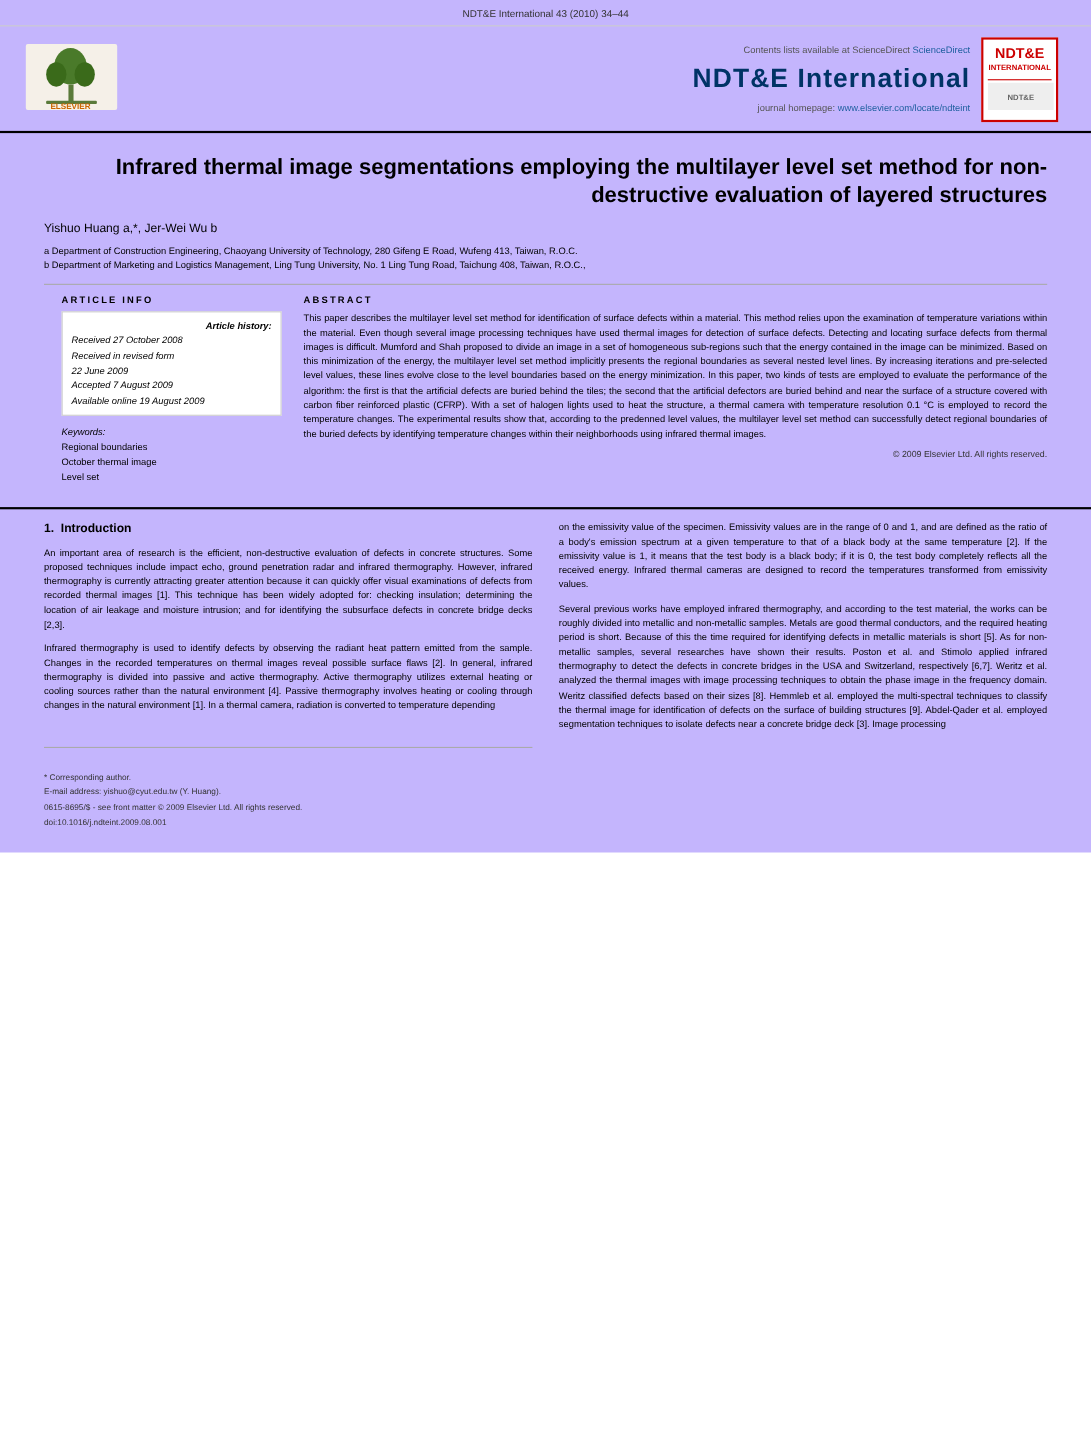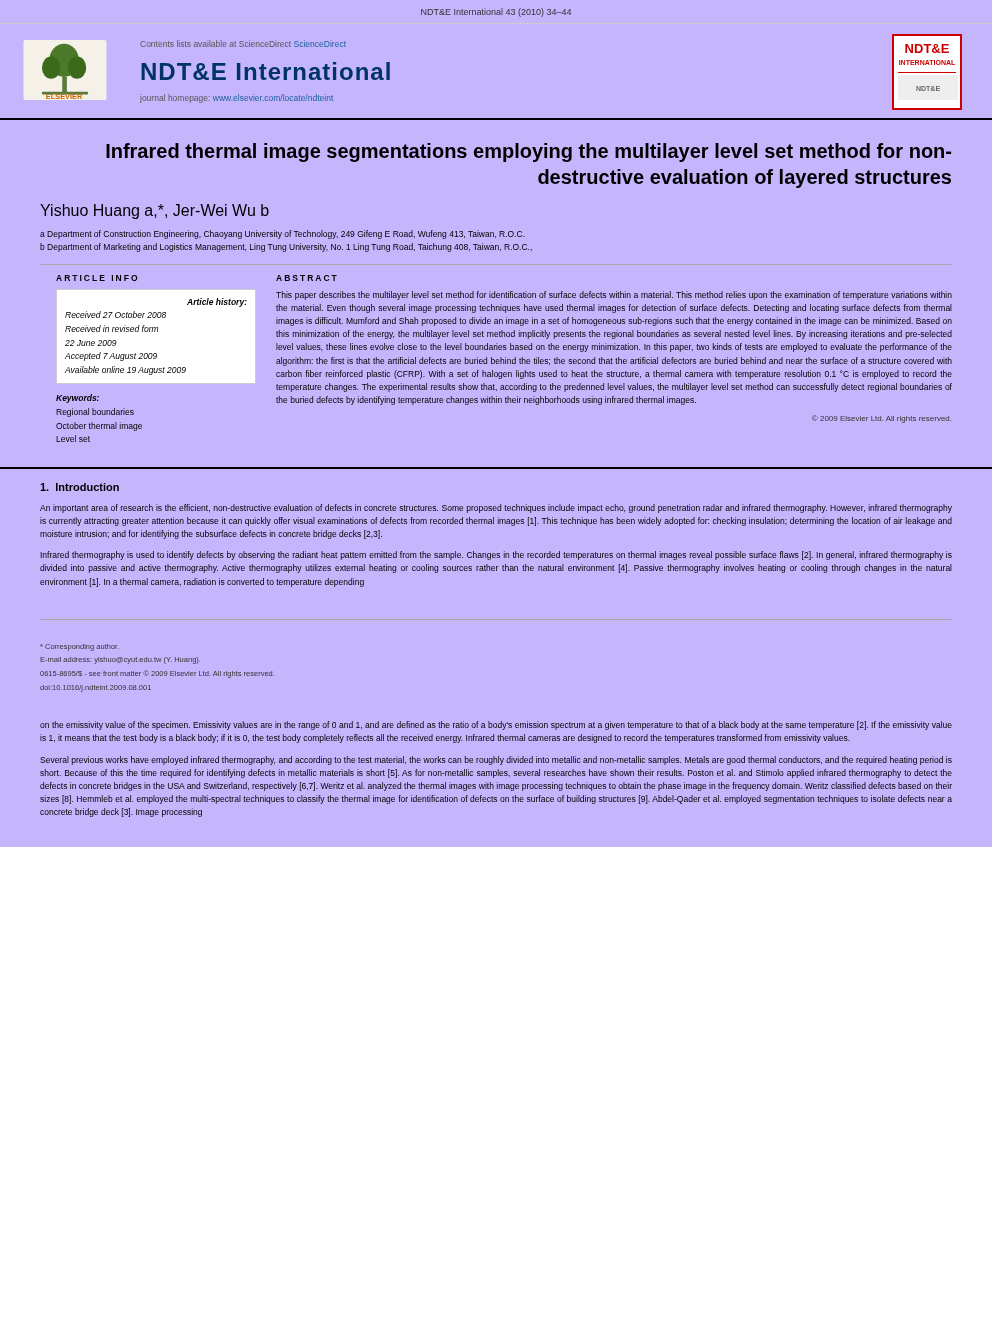--- a/index.html
+++ b/index.html
@@ -35,21 +35,21 @@
       border-bottom: 2px solid #000;
     }
     .journal-header-left {
       width: 120px;
     }
     .elsevier-tree {
       width: 90px;
       height: 60px;
     }
     .journal-header-center {
-      text-align: left;
+      text-align: right;
       flex: 1;
     }
     .sciencedirect-line {
       font-family: Arial, sans-serif;
       font-size: 8.5px;
       color: #555;
       margin-bottom: 4px;
     }
     .sciencedirect-link {
       color: #2060a0;
@@ -97,21 +97,21 @@
     .article-title {
       font-size: 20px;
       font-weight: bold;
       font-family: Arial, sans-serif;
       line-height: 1.3;
       margin-bottom: 10px;
       color: #000;
       text-align: right;
     }
     .authors {
-      font-size: 16px;
+      font-size: 11px;
       margin-bottom: 6px;
       font-family: Arial, sans-serif;
     }
     .affiliations {
       font-size: 8.5px;
       margin-bottom: 10px;
       font-family: Arial, sans-serif;
       color: #000;
       line-height: 1.5;
     }
@@ -158,21 +158,21 @@
       text-align: right;
     }
     .keywords-section {
       margin-top: 8px;
       font-size: 8.5px;
       font-family: Arial, sans-serif;
       line-height: 1.6;
     }
     .keywords-section .kw-label {
       font-style: italic;
-      font-weight: bold;
+      font-weight: normal;
     }
     .abstract-text {
       font-size: 8.5px;
       text-align: justify;
       line-height: 1.55;
       font-family: Arial, sans-serif;
     }
     .copyright-line {
       font-size: 8px;
       text-align: right;
@@ -181,21 +181,20 @@
       color: #333;
     }
     
     .main-body {
       padding: 10px 40px 20px 40px;
       border-top: 2px solid #000;
     }
     .body-two-col {
       display: flex;
       gap: 24px;
-      flex-direction: column;
     }
     .body-left {
       flex: 1;
       font-size: 8.5px;
       font-family: Arial, sans-serif;
       text-align: justify;
       line-height: 1.55;
     }
     .body-right {
       flex: 1;
@@ -281,21 +280,21 @@
       </div>
     </div>
   </div>
 
   <div class="article-content">
     <div class="article-title">Infrared thermal image segmentations employing the multilayer level set method for non-destructive evaluation of layered structures</div>
     <div class="authors">
       <span>Yishuo Huang a,*, Jer-Wei Wu b</span>
     </div>
     <div class="affiliations">
-      <div>a Department of Construction Engineering, Chaoyang University of Technology, 249 Gifeng E Road, Wufeng 413, Taiwan, R.O.C.</div>
+      <div>a Department of Construction Engineering, Chaoyang University of Technology, 280 Gifeng E Road, Wufeng 413, Taiwan, R.O.C.</div>
       <div>b Department of Marketing and Logistics Management, Ling Tung University, No. 1 Ling Tung Road, Taichung 408, Taiwan, R.O.C.,</div>
     </div>
 
     <hr class="divider-line">
 
     <div class="two-col">
 
       <div class="left-col">
         <div class="section-heading">ARTICLE INFO</div>
         <div class="article-info-box">

